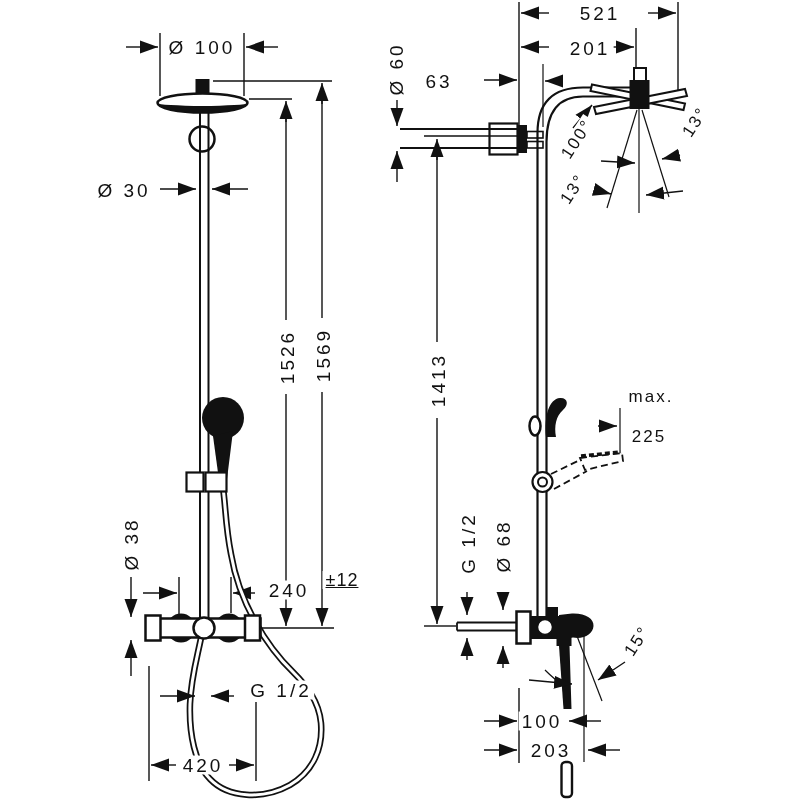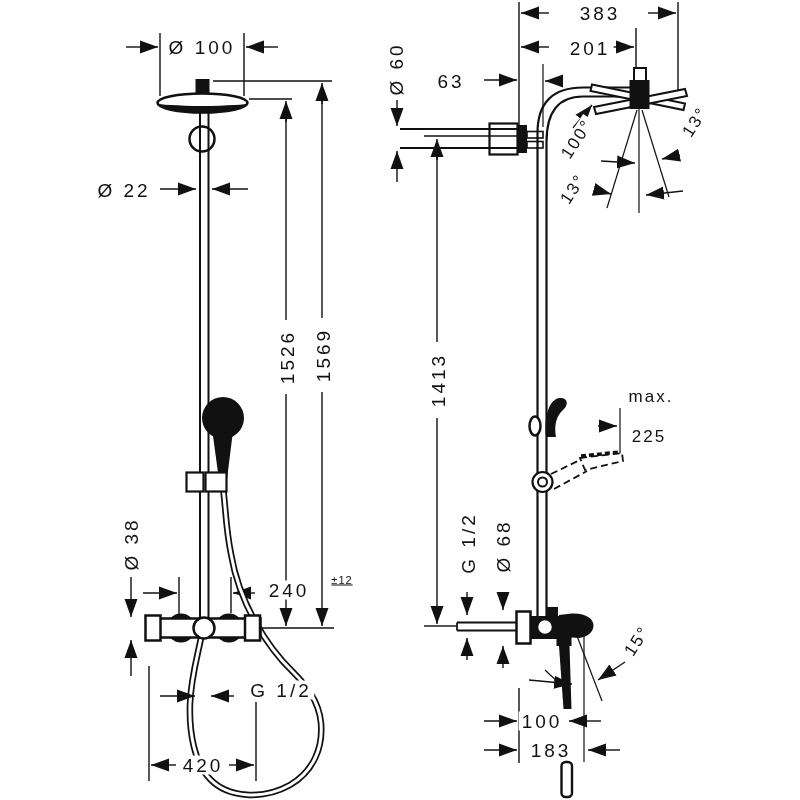--- a/index.html
+++ b/index.html
@@ -4,21 +4,21 @@
 <style>
   html,body{margin:0;padding:0;background:#ffffff;}
   #stage{position:relative;width:800px;height:800px;background:#ffffff;overflow:hidden;
          font-family:"Liberation Sans", sans-serif;}
   #drawing-svg{position:absolute;left:0;top:0;}
   .lbl{position:absolute;transform:translate(-50%,-50%);
        font-size:19px;letter-spacing:3px;color:#111;background:#fff;
        padding:0 3px;white-space:nowrap;line-height:1;}
   .rot{transform:translate(-50%,-50%) rotate(-90deg);}
   .diag{transform:translate(-50%,-50%) rotate(-57deg);}
-  .sup{font-size:11px;letter-spacing:1px;text-decoration:underline;}
+  .sup{font-size:18px;letter-spacing:1px;text-decoration:underline;}
   .sm{font-size:17px;letter-spacing:2px;}
 </style>
 </head>
 <body>
 
 <div id="stage">
 
 <svg id="drawing-svg" width="800" height="800" viewBox="0 0 800 800">
   <defs>
     <marker id="arr" markerUnits="userSpaceOnUse" markerWidth="22" markerHeight="16" refX="18" refY="7.5" orient="auto">
@@ -221,38 +221,38 @@
     <g stroke-width="1.4">
       <line x1="484" y1="721" x2="517" y2="721" marker-end="url(#arr)"></line>
       <line x1="601" y1="721" x2="569" y2="721" marker-end="url(#arr)"></line>
       <line x1="484" y1="750" x2="517" y2="750" marker-end="url(#arr)"></line>
       <line x1="620" y1="750" x2="588" y2="750" marker-end="url(#arr)"></line>
     </g>
   </g>
 </svg>
 
 <div class="lbl" style="left:202px;top:47px">Ø 100</div>
-<div class="lbl" style="left:124px;top:190px">Ø 22</div>
+<div class="lbl" style="left:124px;top:190px">Ø 30</div>
 <div class="lbl rot" style="left:287px;top:357px">1526</div>
 <div class="lbl rot" style="left:323px;top:355px">1569</div>
 <div class="lbl rot" style="left:131px;top:544px">Ø 38</div>
 <div class="lbl" style="left:289px;top:590px">240</div>
 <div class="lbl sup" style="left:342px;top:580px">±12</div>
 <div class="lbl" style="left:281px;top:690px">G 1/2</div>
 <div class="lbl" style="left:203px;top:765px">420</div>
 
-<div class="lbl" style="left:600px;top:13px">383</div>
+<div class="lbl" style="left:600px;top:13px">521</div>
 <div class="lbl" style="left:590px;top:48px">201</div>
-<div class="lbl" style="left:451px;top:81px">63</div>
+<div class="lbl" style="left:439px;top:81px">63</div>
 <div class="lbl rot" style="left:396px;top:69px">Ø 60</div>
 <div class="lbl rot" style="left:438px;top:380px">1413</div>
 <div class="lbl sm" style="left:651px;top:396px">max.</div>
 <div class="lbl sm" style="left:649px;top:436px">225</div>
 <div class="lbl diag sm" style="left:577px;top:139px">100°</div>
 <div class="lbl diag sm" style="left:573px;top:189px">13°</div>
 <div class="lbl diag sm" style="left:695px;top:122px">13°</div>
 <div class="lbl rot" style="left:468px;top:543px">G 1/2</div>
 <div class="lbl rot" style="left:503px;top:546px">Ø 68</div>
 <div class="lbl diag sm" style="left:637px;top:641px">15°</div>
 <div class="lbl" style="left:542px;top:721px">100</div>
-<div class="lbl" style="left:551px;top:750px">183</div>
+<div class="lbl" style="left:551px;top:750px">203</div>
 
 </div>
 
 </body></html>

